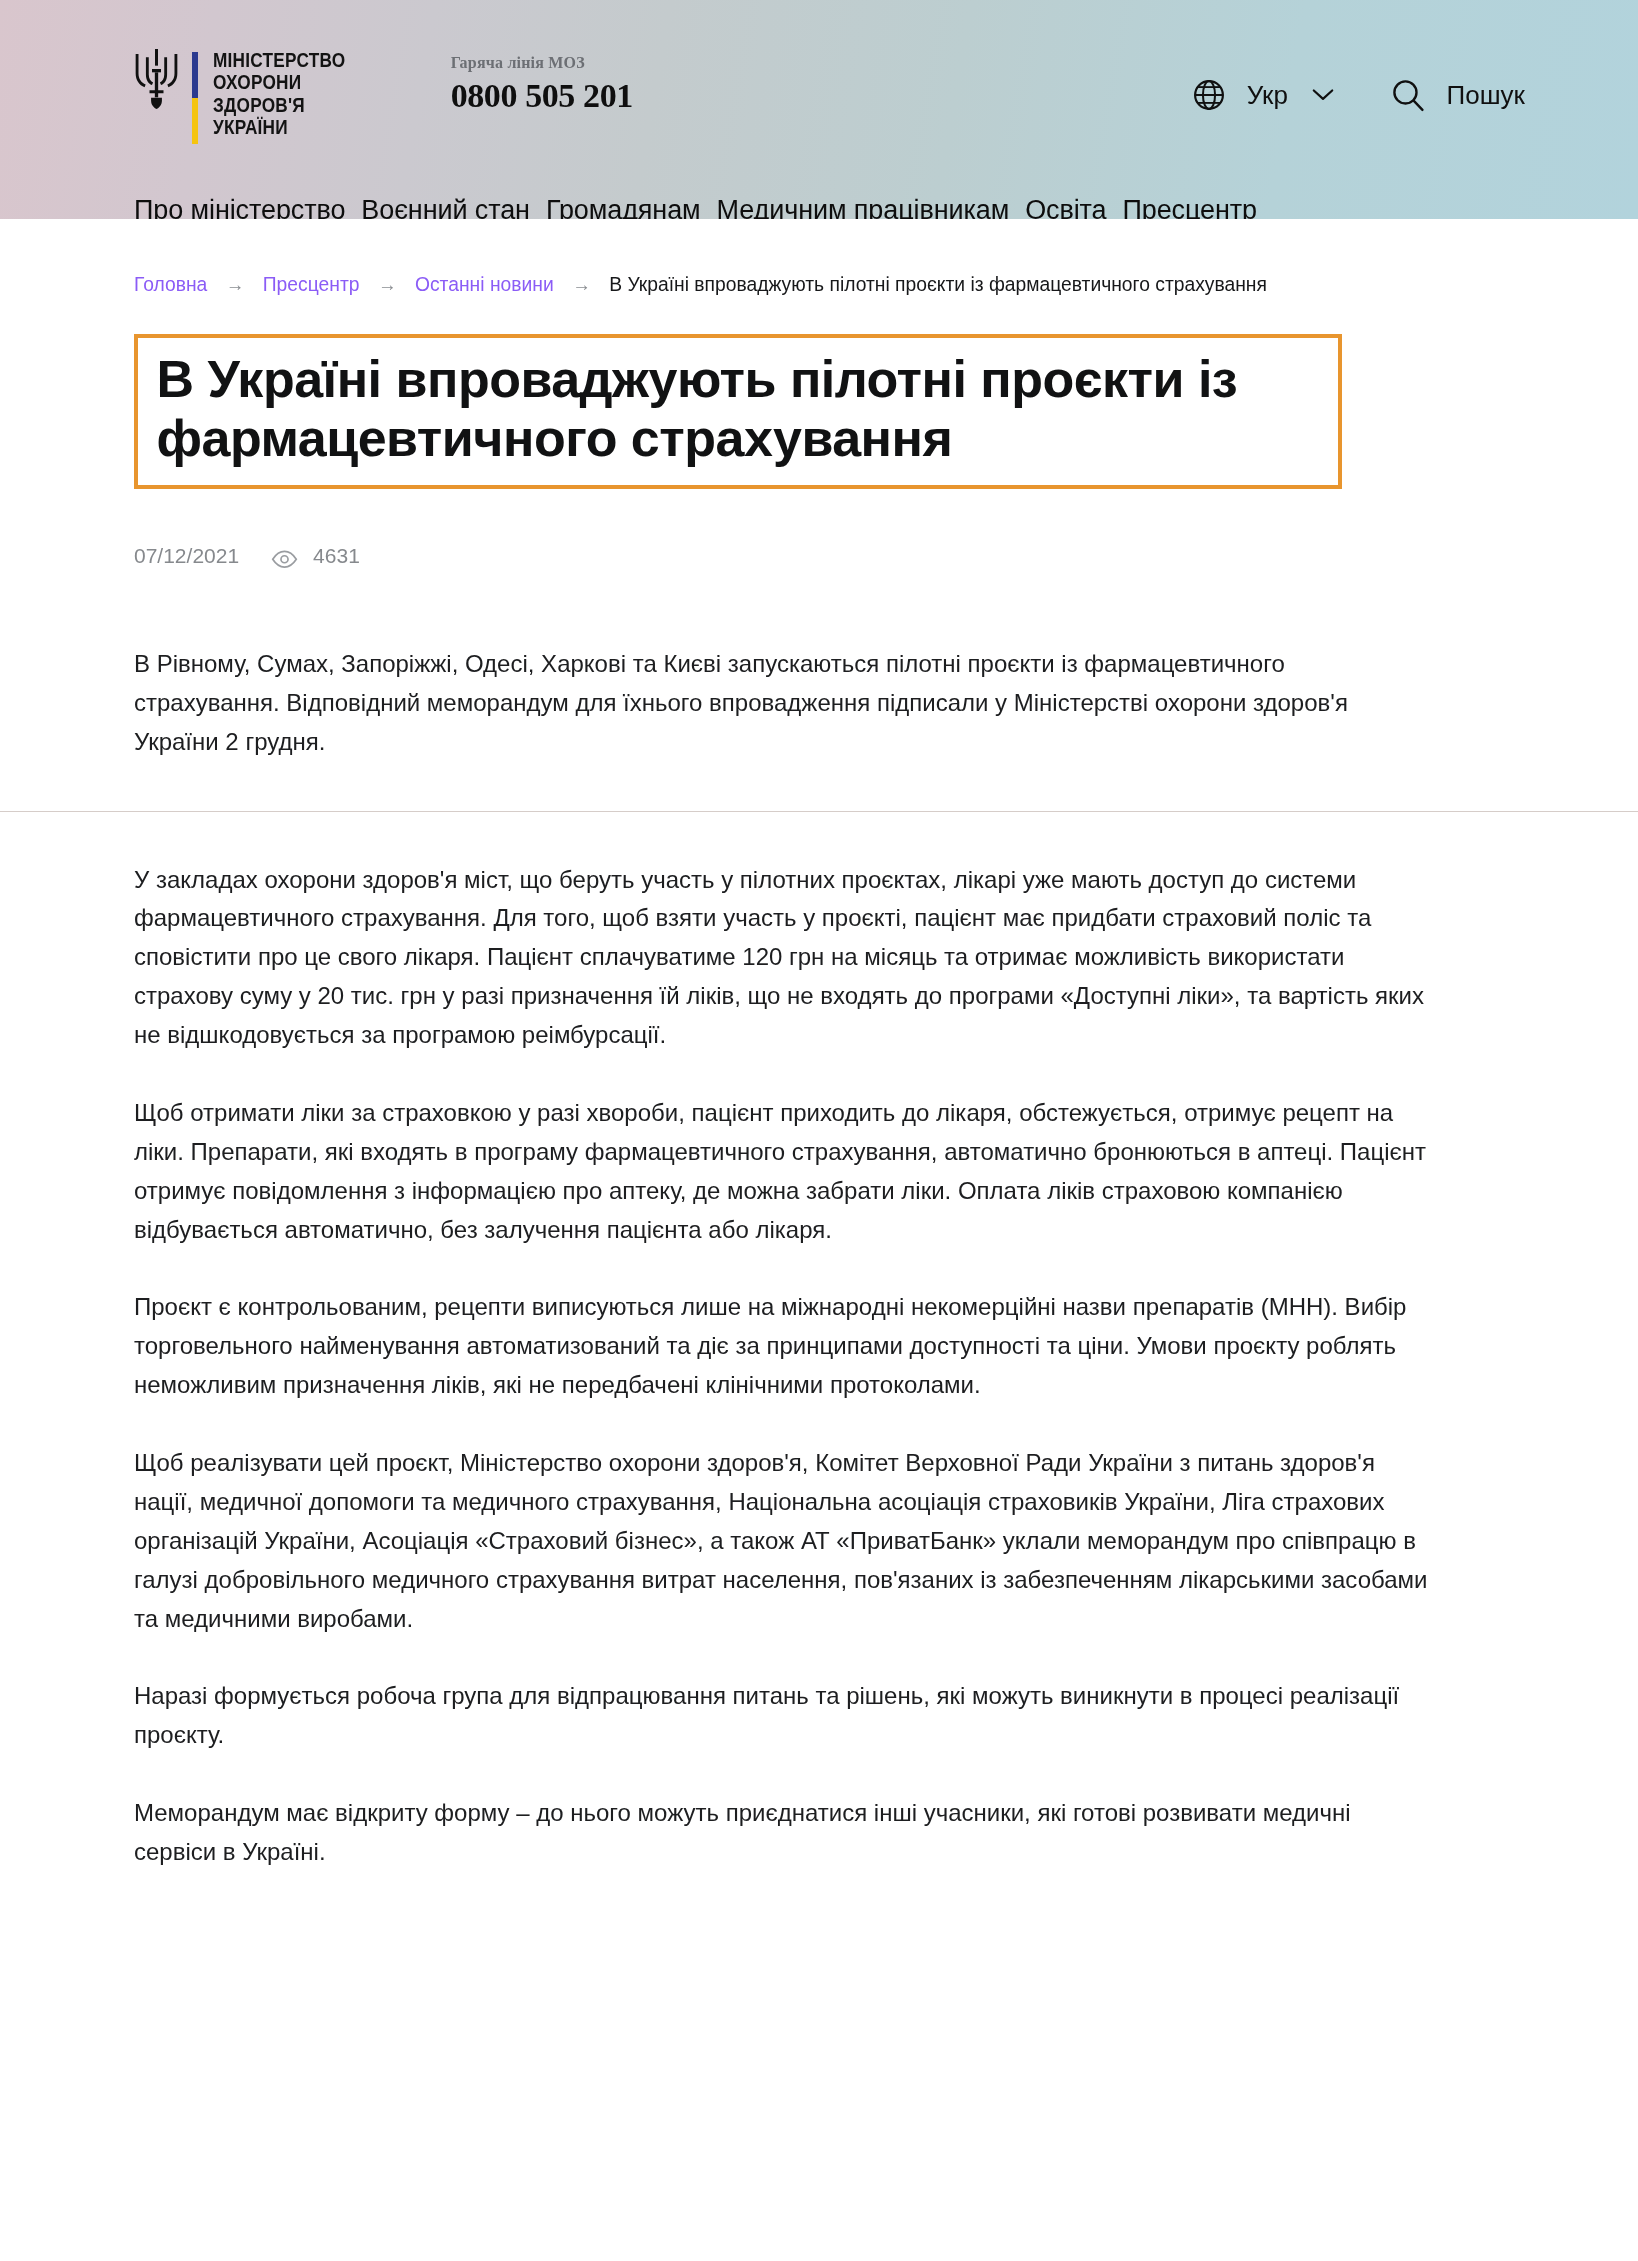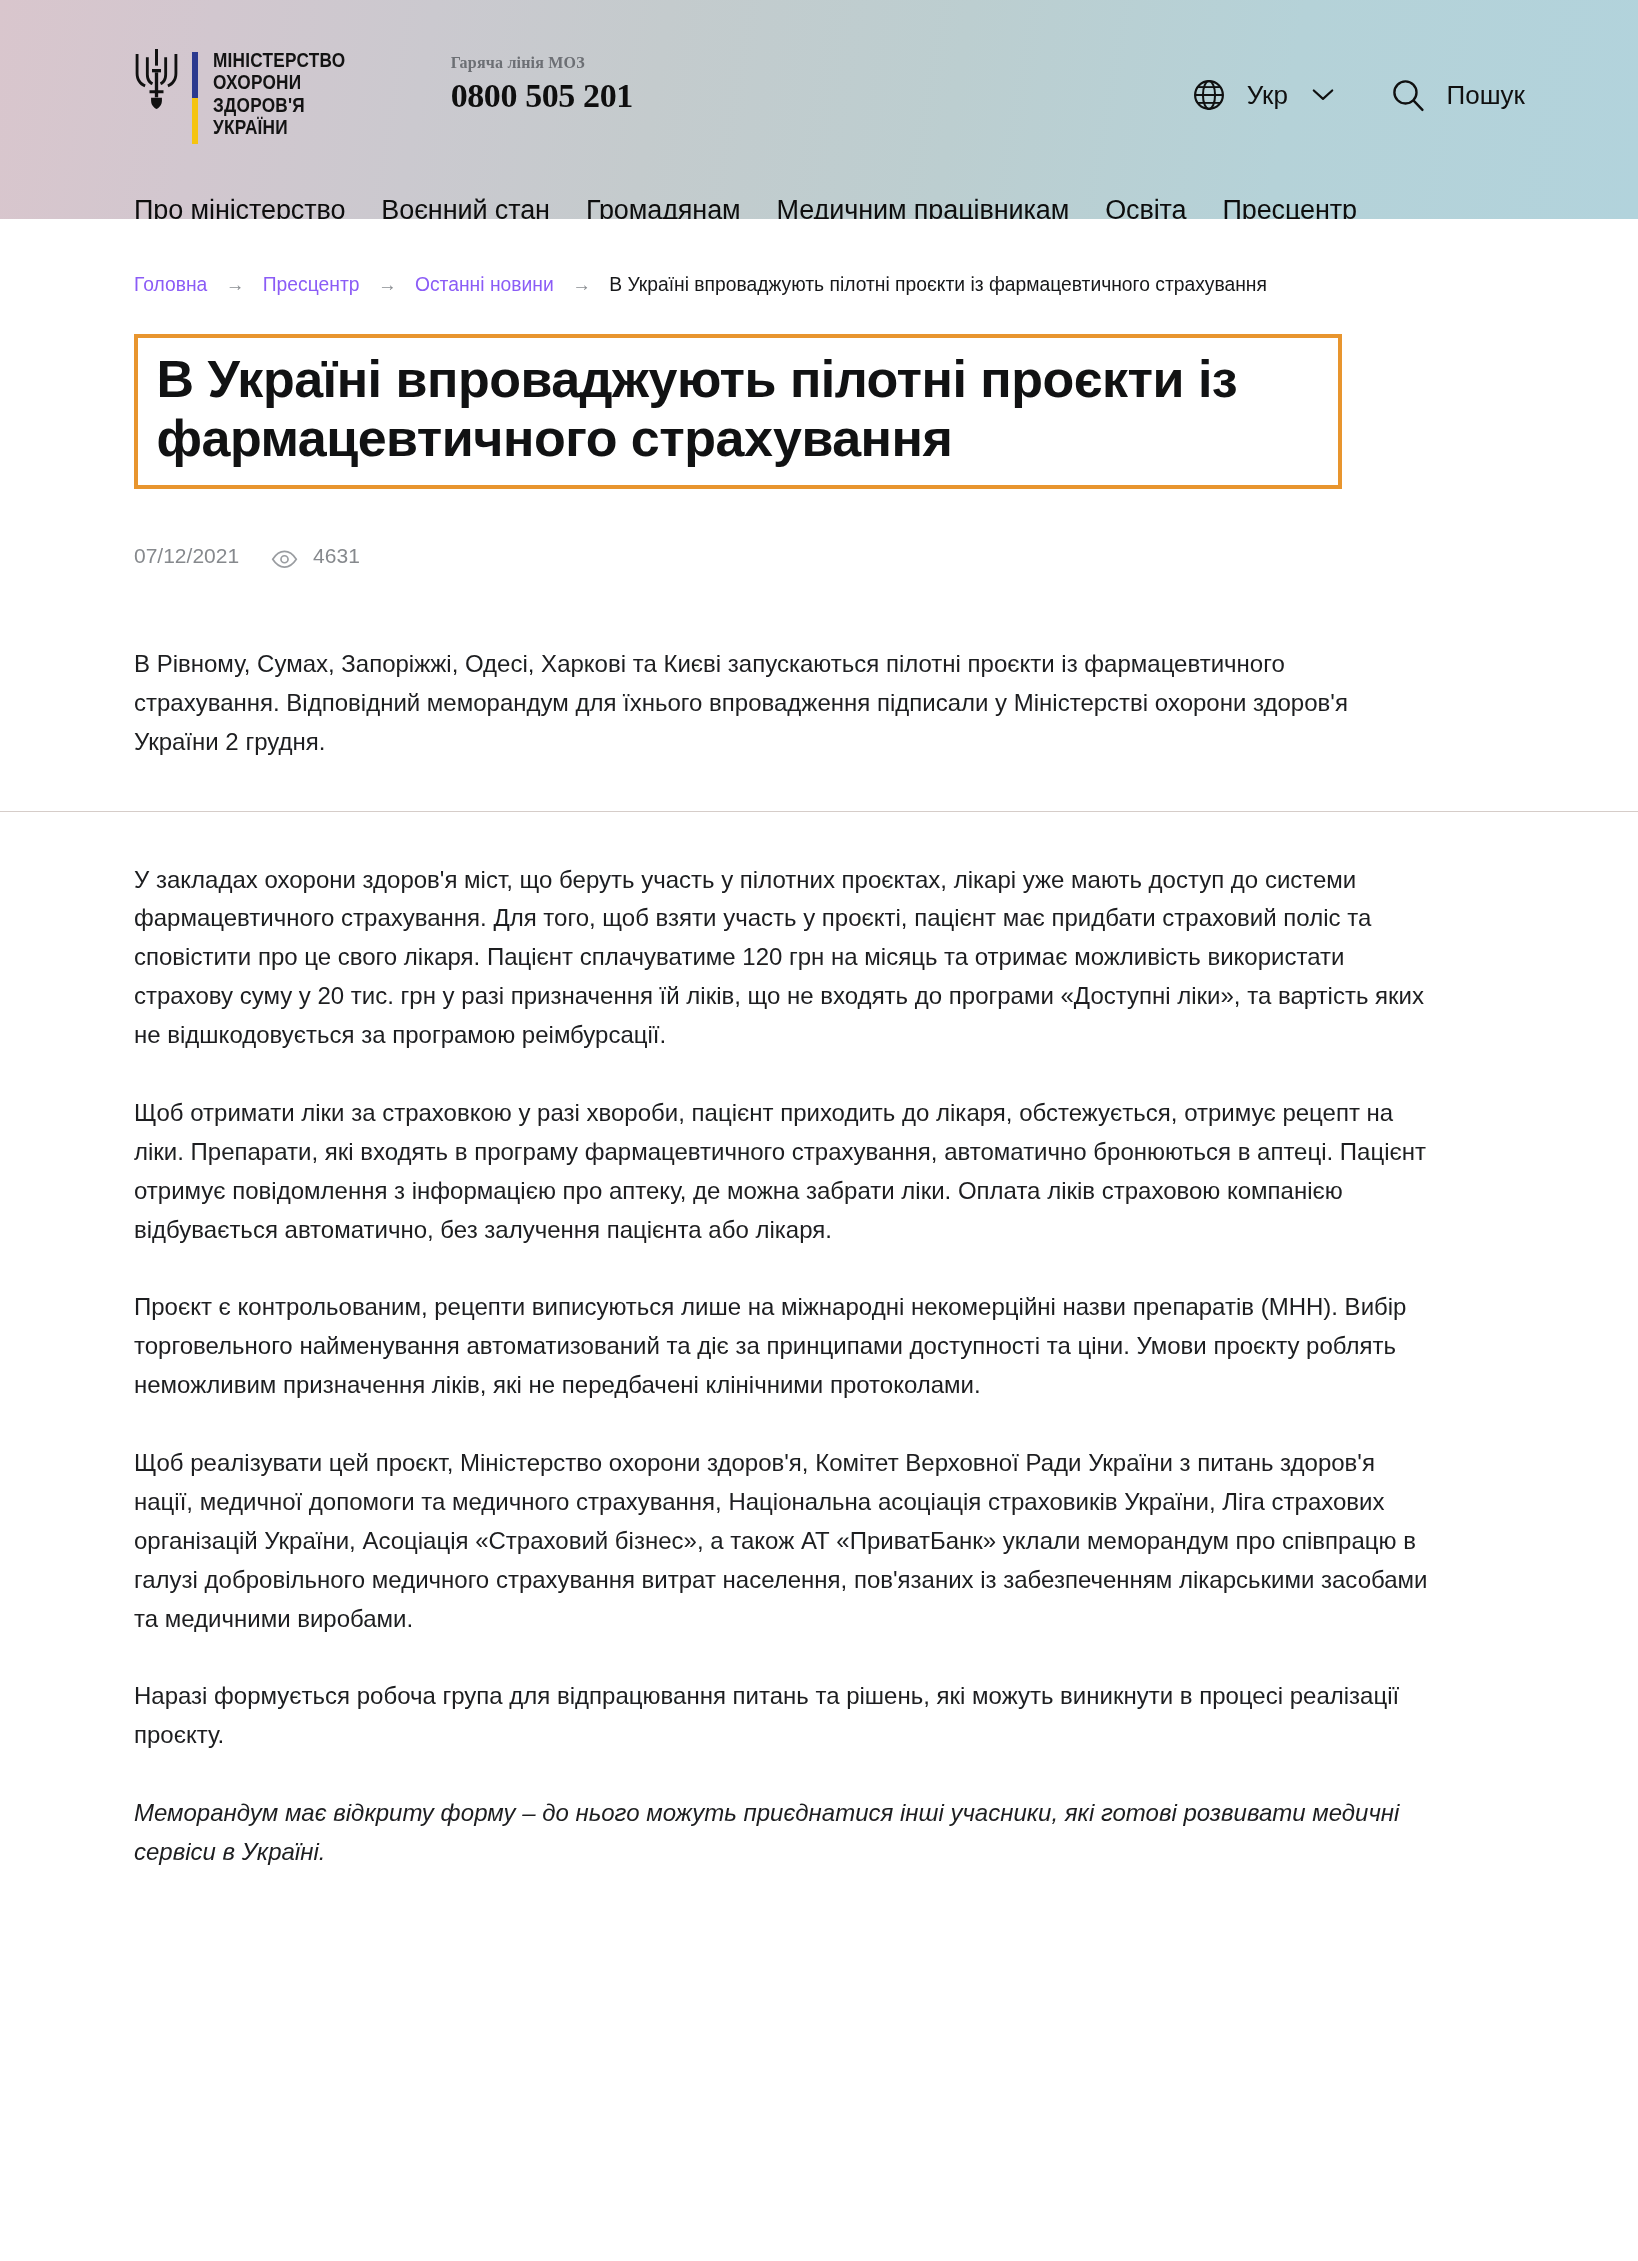--- a/index.html
+++ b/index.html
@@ -109,21 +109,21 @@
     font-weight: 400;
     color: #101010;
   }
   .tool svg { display: block; }
   .chev { margin-left: 1.7px; }
 
   
   .main-nav {
     display: flex;
     align-items: center;
-    gap: 36px;
+    gap: 16px;
     padding-left: 134px;
     padding-top: 17px;
     white-space: nowrap;
   }
   .nav-item {
     font-size: 27px;
     font-weight: 400;
     color: #0d0d0d;
     cursor: pointer;
     letter-spacing: -0.1px;
@@ -197,21 +197,21 @@
   }
 
   .body-copy { padding-top: 49px; padding-bottom: 50px; }
   .body-copy p {
     font-size: 24px;
     line-height: 1.62;
     color: #1d1e20;
     margin: 0 0 39px 0;
     max-width: 1296px;
   }
-  .body-copy p:last-child { margin-bottom: 16px; font-style: italic; }
+  .body-copy p:last-child { margin-bottom: 16px; }
 
   
   .mark {
     background-image: linear-gradient(#e8952e, #e8952e);
     background-repeat: no-repeat;
     background-size: 100% 5.9px;
     background-position: 0 1.38em;
     padding-bottom: 2.5px;
     box-decoration-break: clone;
     -webkit-box-decoration-break: clone;

